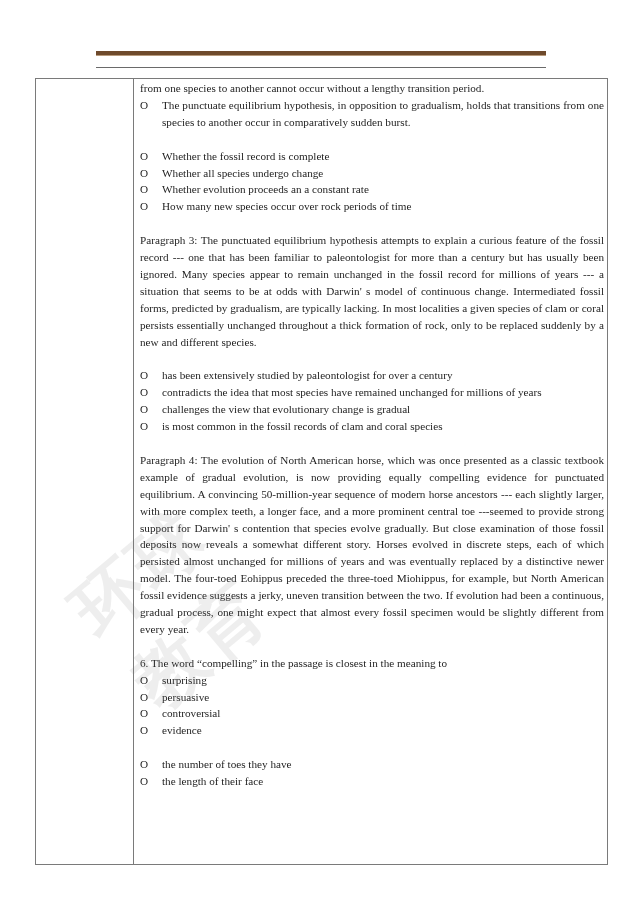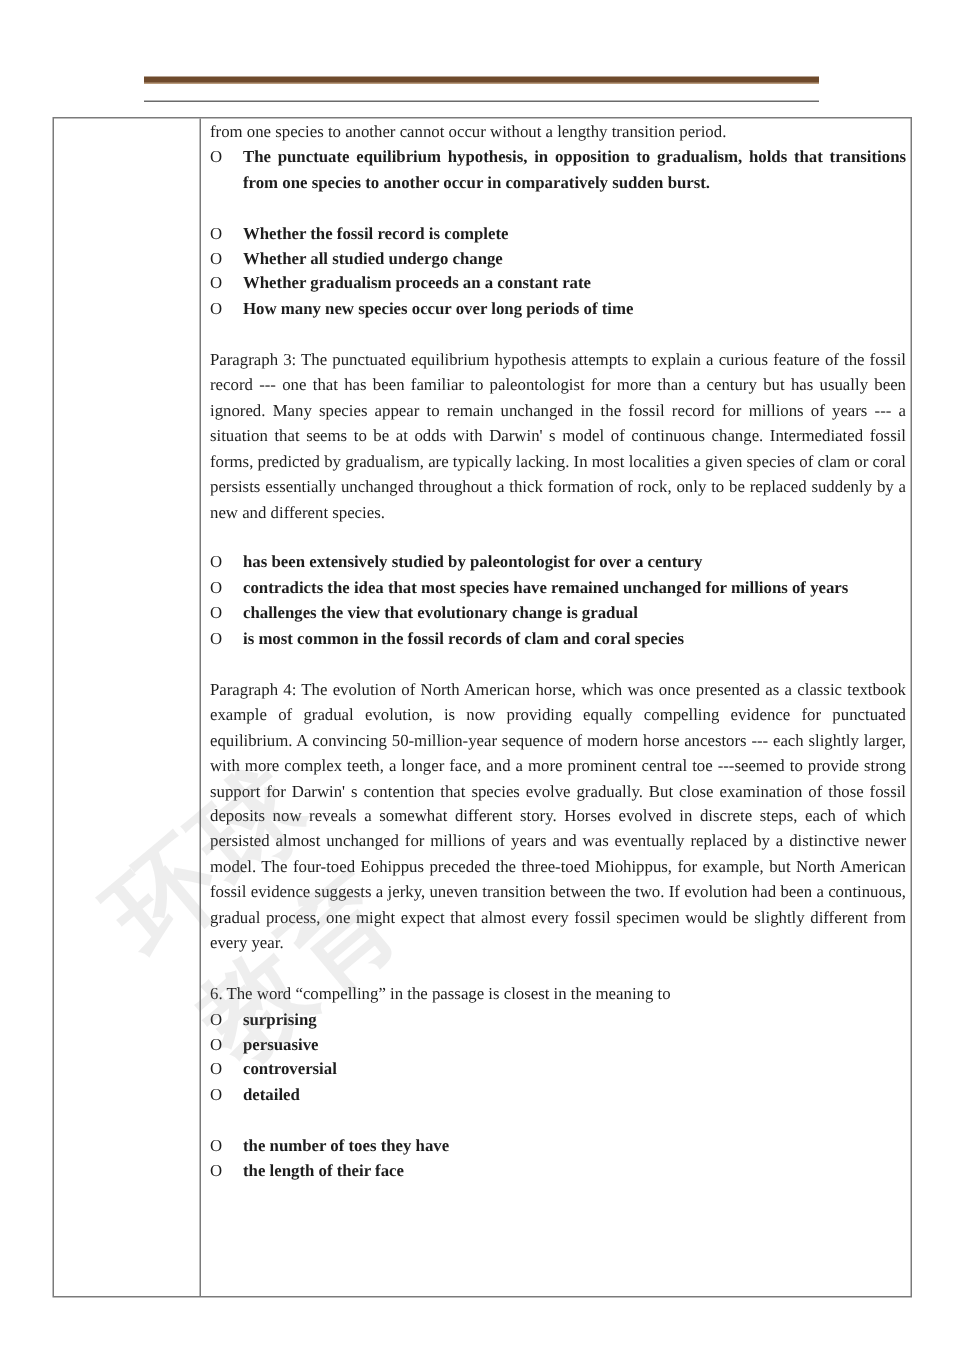--- a/index.html
+++ b/index.html
@@ -11,21 +11,21 @@
   .table { position: absolute; left: 35px; top: 78px; width: 573px; height: 787px;
            border: 1px solid #7a7a7a; box-sizing: border-box; }
   .left-col { position: absolute; left: 0; top: 0; width: 97px; height: 100%;
               border-right: 1px solid #7a7a7a; }
   .content { position: absolute; left: 104px; top: 1px; width: 464px;
              font-size: 11.2px; line-height: 16.9px; }
   .p { text-align: justify; margin: 0; }
   .gap { height: 16.9px; }
   .opt { display: flex; margin: 0; }
   .opt .mark { width: 22px; flex: none; }
-  .opt .txt { flex: 1; font-weight: bold; }
+  .opt .txt { flex: 1; }
   .watermark { position: absolute; left: 95px; top: 490px; width: 220px; height: 210px;
                color: rgba(120,120,120,0.13); font-size: 70px; font-weight: bold;
                transform: rotate(-40deg); pointer-events: none; letter-spacing: 4px;
                font-family: "DejaVu Sans", sans-serif; }
 </style>
 </head>
 <body>
 
 <div class="rule-thick"></div>
 <div class="rule-thin"></div>
@@ -40,29 +40,29 @@
       <span class="txt p">The punctuate equilibrium hypothesis, in opposition to gradualism, holds that transitions from one species to another occur in comparatively sudden burst.</span>
     </div>
     <div class="gap"></div>
 
     <div class="opt">
       <span class="mark">O</span>
       <span class="txt">Whether the fossil record is complete</span>
     </div>
     <div class="opt">
       <span class="mark">O</span>
-      <span class="txt">Whether all studied undergo change</span>
+      <span class="txt">Whether all species undergo change</span>
     </div>
     <div class="opt">
       <span class="mark">O</span>
-      <span class="txt">Whether gradualism proceeds an a constant rate</span>
+      <span class="txt">Whether evolution proceeds an a constant rate</span>
     </div>
     <div class="opt">
       <span class="mark">O</span>
-      <span class="txt">How many new species occur over long periods of time</span>
+      <span class="txt">How many new species occur over rock periods of time</span>
     </div>
     <div class="gap"></div>
 
     <p class="p">Paragraph 3: The punctuated equilibrium hypothesis attempts to explain a curious feature of the fossil record --- one that has been familiar to paleontologist for more than a century but has usually been ignored. Many species appear to remain unchanged in the fossil record for millions of years --- a situation that seems to be at odds with Darwin' s model of continuous change. Intermediated fossil forms, predicted by gradualism, are typically lacking. In most localities a given species of clam or coral persists essentially unchanged throughout a thick formation of rock, only to be replaced suddenly by a new and different species.</p>
     <div class="gap"></div>
 
     <div class="opt">
       <span class="mark">O</span>
       <span class="txt">has been extensively studied by paleontologist for over a century</span>
     </div>
@@ -91,21 +91,21 @@
     <div class="opt">
       <span class="mark">O</span>
       <span class="txt">persuasive</span>
     </div>
     <div class="opt">
       <span class="mark">O</span>
       <span class="txt">controversial</span>
     </div>
     <div class="opt">
       <span class="mark">O</span>
-      <span class="txt">detailed</span>
+      <span class="txt">evidence</span>
     </div>
     <div class="gap"></div>
 
     <div class="opt">
       <span class="mark">O</span>
       <span class="txt">the number of toes they have</span>
     </div>
     <div class="opt">
       <span class="mark">O</span>
       <span class="txt">the length of their face</span>

